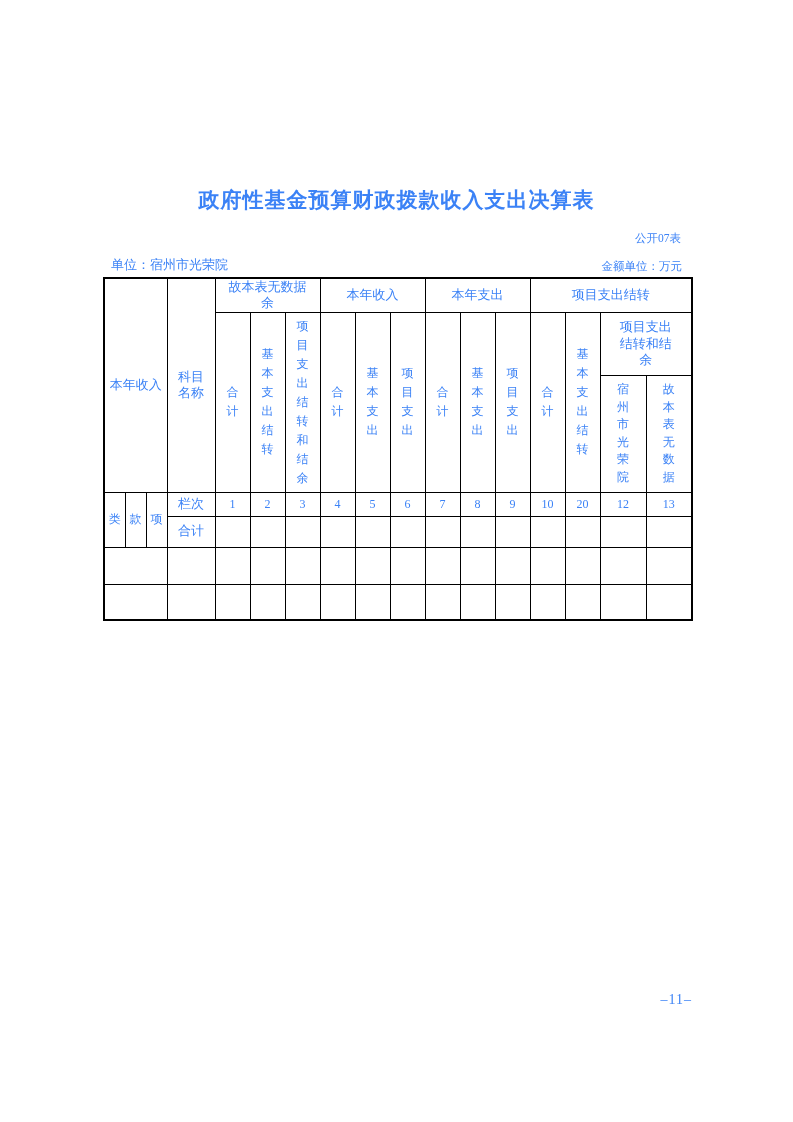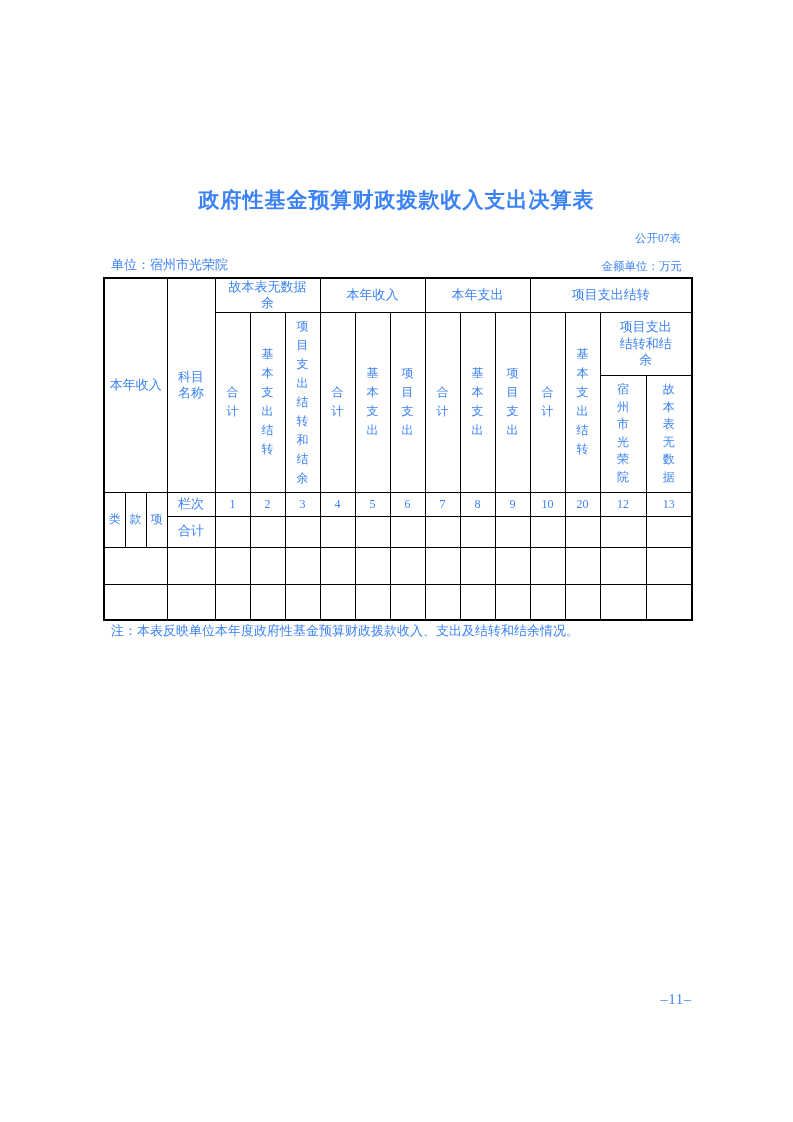--- a/index.html
+++ b/index.html
@@ -251,18 +251,17 @@
         <td></td>
         <td></td>
         <td></td>
         <td></td>
         <td></td>
       </tr>
     </tbody>
   </table>
 
   <div class="notes">
-    <div>注：本表反映单位本年度政府性基金预算财政拨款收入、支出及结转和结余情况。</div>
   </div>
 
   <div class="page-number">–11–</div>
 
 </div>
 
 </body></html>

